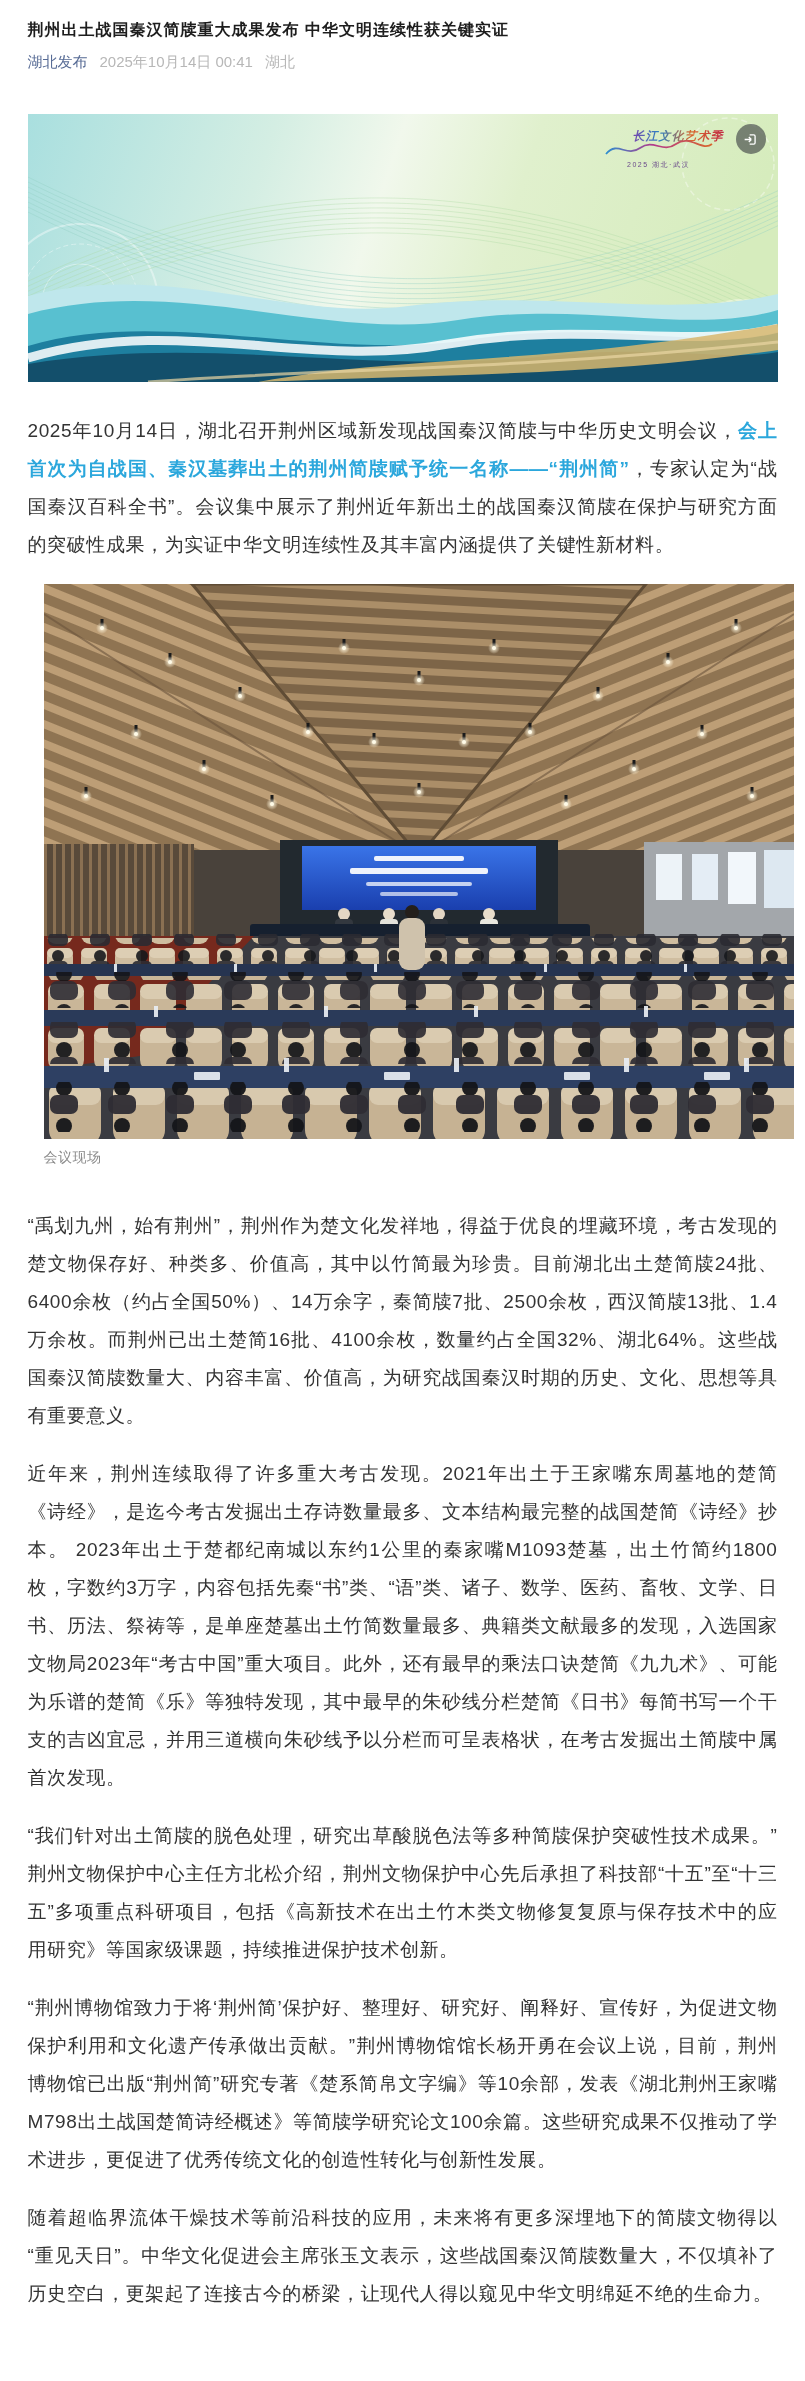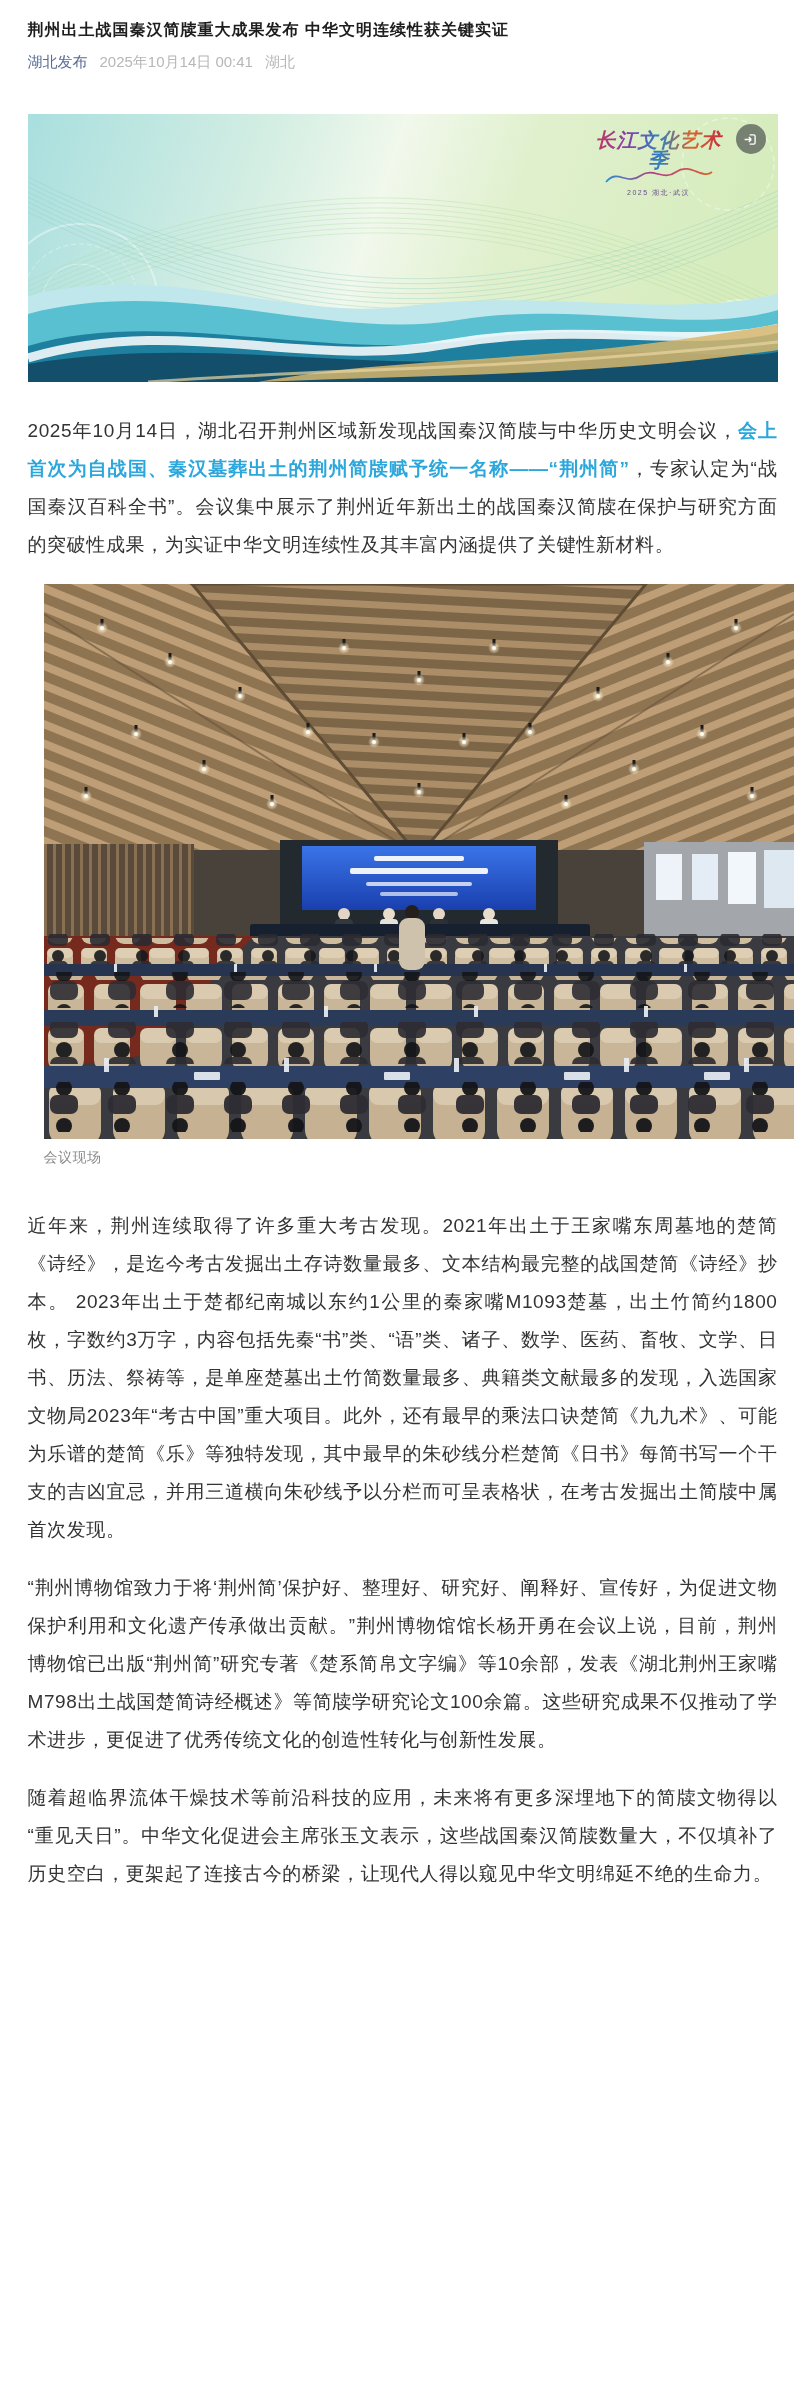--- a/index.html
+++ b/index.html
@@ -5,23 +5,23 @@
   html,body{margin:0;padding:0;background:#ffffff;}
   body{font-family:"Liberation Sans","DejaVu Sans",sans-serif;color:#333;}
   .page{width:750px;margin:0 auto;padding:18px 0 30px;}
   .title{font-size:16px;line-height:1.45;font-weight:700;color:#1d1d1d;letter-spacing:1px;margin:0 0 12px;}
   .meta{display:flex;align-items:center;gap:12px;font-size:15px;color:#b7b7b7;margin:0 0 42px;text-align:right;}
   .meta a.author{color:#576b95;text-decoration:none;}
   
   .banner{position:relative;height:268px;overflow:hidden;margin:0 0 30px;cursor:pointer;}
   .banner svg.bg{position:absolute;inset:0;width:100%;height:100%;display:block;}
   .logo{position:absolute;top:16px;right:54px;width:130px;text-align:center;line-height:1;}
-  .logo-title{display:block;font-size:20px;font-weight:700;font-style:italic;letter-spacing:1px;
+  .logo-title{display:block;font-size:12px;font-weight:700;font-style:italic;letter-spacing:1px;
     background:linear-gradient(90deg,#c7355f,#8a3da8,#2e7fc2,#d8662b,#c22a45);
-    -webkit-background-clip:text;background-clip:text;color:transparent;}
+    -webkit-background-clip:text;background-clip:text;color:transparent;text-align:right;}
   .logo-line{display:block;margin:-4px auto 0;}
   .logo-sub{display:block;font-size:7px;letter-spacing:1.5px;color:#6a4a8a;margin-top:3px;}
   .expand-btn{position:absolute;top:10px;right:12px;width:30px;height:30px;border-radius:50%;
     background:rgba(84,90,86,.74);border:none;display:flex;align-items:center;justify-content:center;
     cursor:pointer;padding:0;}
   
   .article p{font-size:19px;line-height:2.0;letter-spacing:0.6px;text-align:justify;margin:0 0 20px;color:#333;}
   .hl{color:#2ba7dc;font-weight:700;}
   figure{margin:16px;}
   .photo{display:block;width:750px;height:555px;cursor:pointer;}
@@ -275,18 +275,20 @@
 
           <g>
             <circle cx="368" cy="328" r="7" fill="#241f1b"></circle>
             <rect x="355" y="334" width="26" height="52" rx="9" fill="#cfc2ac"></rect>
           </g>
         </svg>
       </div>
       <figcaption class="caption">会议现场</figcaption>
     </figure>
 
+    <p>“禹划九州，始有荆州”，荆州作为楚文化发祥地，得益于优良的埋藏环境，考古发现的楚文物保存好、种类多、价值高，其中以竹简最为珍贵。目前湖北出土楚简牍24批、6400余枚（约占全国50%）、14万余字，秦简牍7批、2500余枚，西汉简牍13批、1.4万余枚。而荆州已出土楚简16批、4100余枚，数量约占全国32%、湖北64%。这些战国秦汉简牍数量大、内容丰富、价值高，为研究战国秦汉时期的历史、文化、思想等具有重要意义。</p>
     <p>近年来，荆州连续取得了许多重大考古发现。2021年出土于王家嘴东周墓地的楚简《诗经》，是迄今考古发掘出土存诗数量最多、文本结构最完整的战国楚简《诗经》抄本。 2023年出土于楚都纪南城以东约1公里的秦家嘴M1093楚墓，出土竹简约1800枚，字数约3万字，内容包括先秦“书”类、“语”类、诸子、数学、医药、畜牧、文学、日书、历法、祭祷等，是单座楚墓出土竹简数量最多、典籍类文献最多的发现，入选国家文物局2023年“考古中国”重大项目。此外，还有最早的乘法口诀楚简《九九术》、可能为乐谱的楚简《乐》等独特发现，其中最早的朱砂线分栏楚简《日书》每简书写一个干支的吉凶宜忌，并用三道横向朱砂线予以分栏而可呈表格状，在考古发掘出土简牍中属首次发现。</p>
+    <p>“我们针对出土简牍的脱色处理，研究出草酸脱色法等多种简牍保护突破性技术成果。”荆州文物保护中心主任方北松介绍，荆州文物保护中心先后承担了科技部“十五”至“十三五”多项重点科研项目，包括《高新技术在出土竹木类文物修复复原与保存技术中的应用研究》等国家级课题，持续推进保护技术创新。</p>
     <p>“荆州博物馆致力于将‘荆州简’保护好、整理好、研究好、阐释好、宣传好，为促进文物保护利用和文化遗产传承做出贡献。”荆州博物馆馆长杨开勇在会议上说，目前，荆州博物馆已出版“荆州简”研究专著《楚系简帛文字编》等10余部，发表《湖北荆州王家嘴M798出土战国楚简诗经概述》等简牍学研究论文100余篇。这些研究成果不仅推动了学术进步，更促进了优秀传统文化的创造性转化与创新性发展。</p>
     <p>随着超临界流体干燥技术等前沿科技的应用，未来将有更多深埋地下的简牍文物得以“重见天日”。中华文化促进会主席张玉文表示，这些战国秦汉简牍数量大，不仅填补了历史空白，更架起了连接古今的桥梁，让现代人得以窥见中华文明绵延不绝的生命力。</p>
   </div>
 
 </div>
 
 </body></html>

